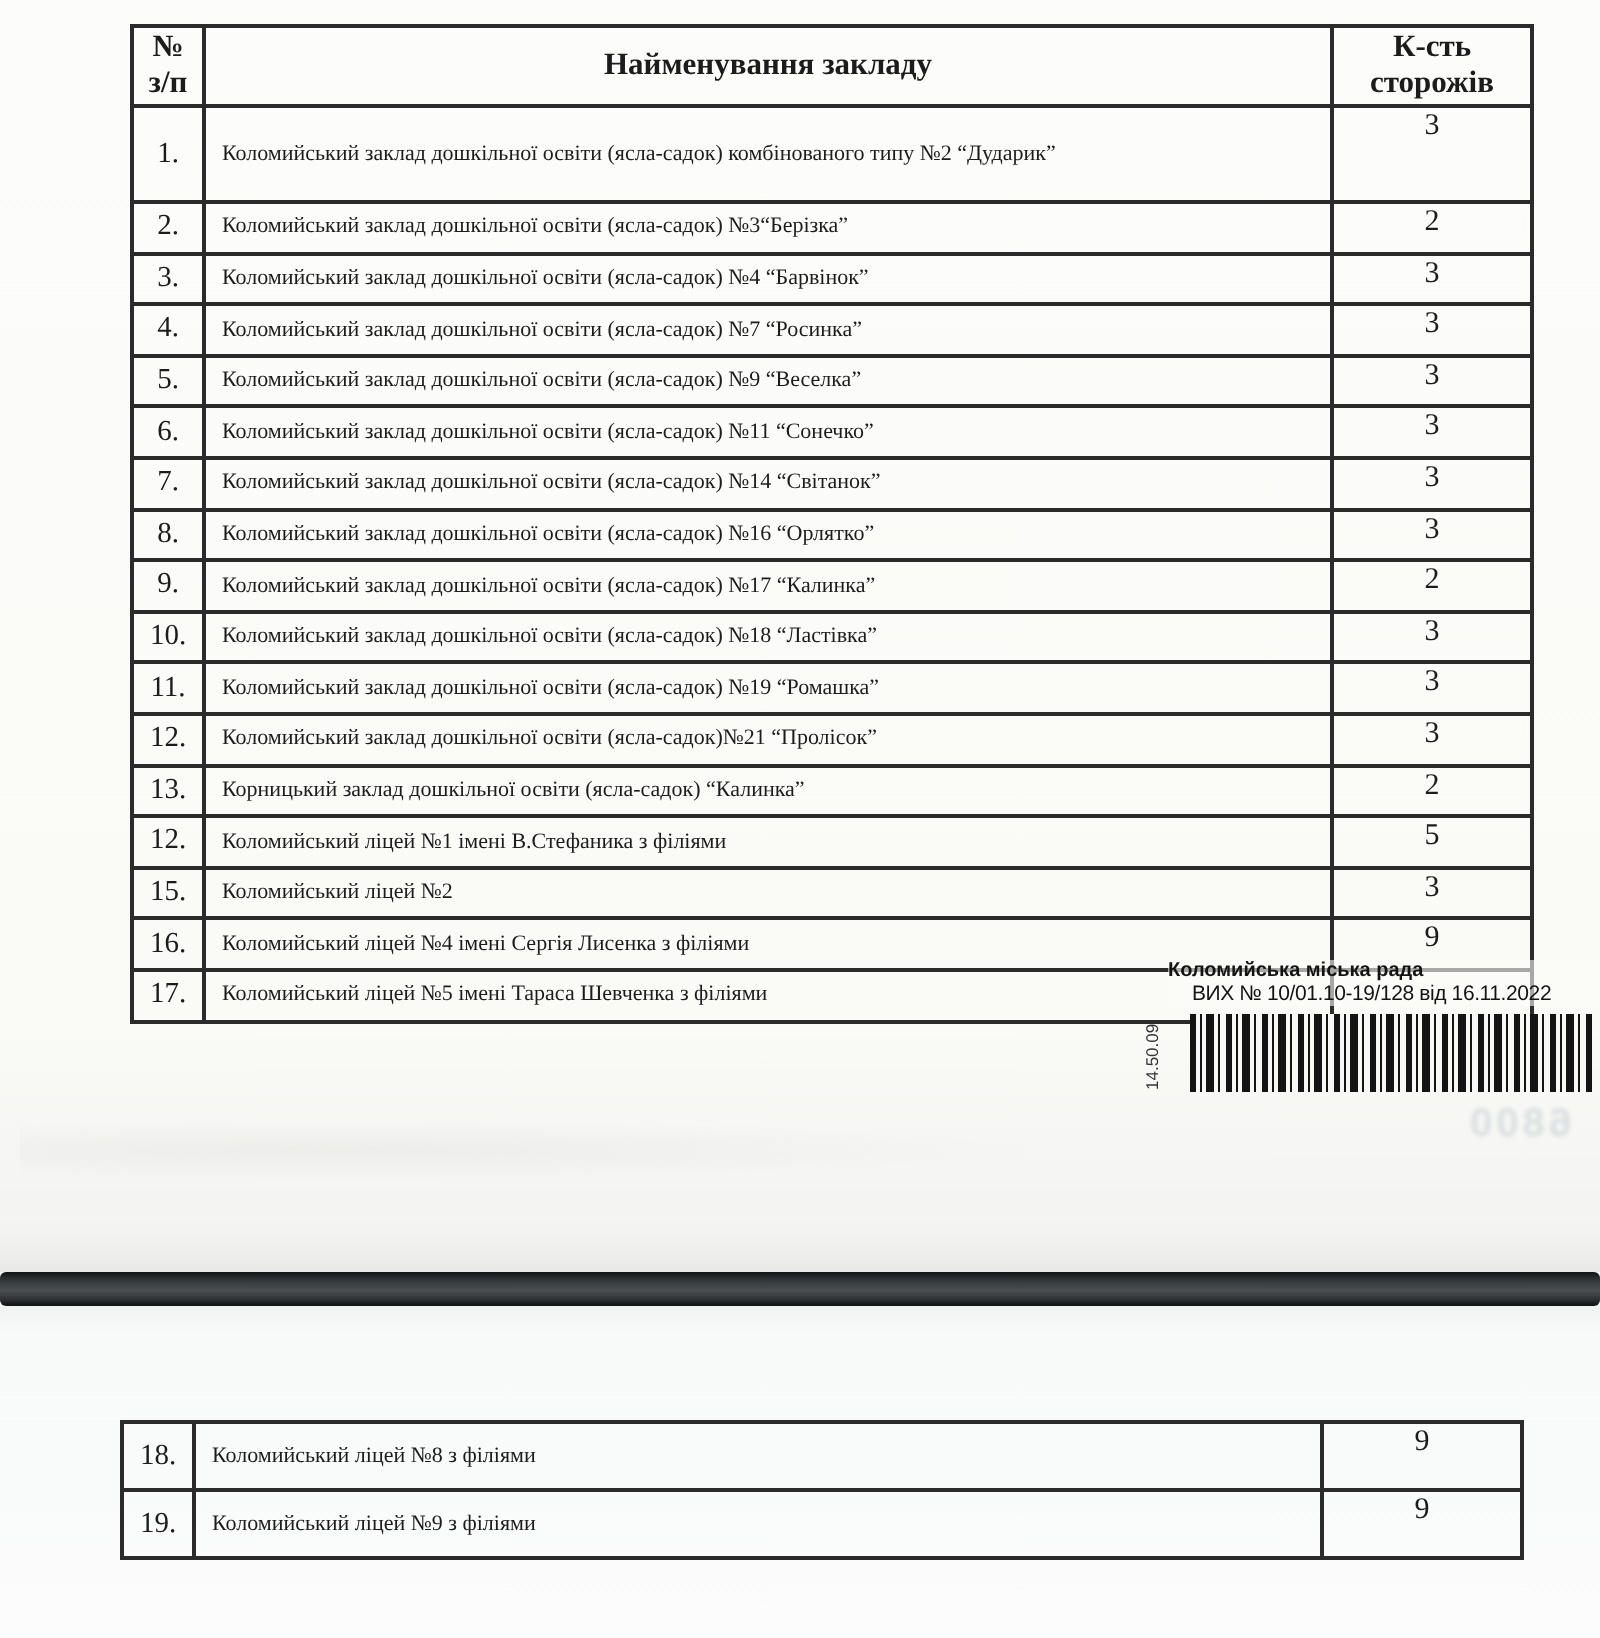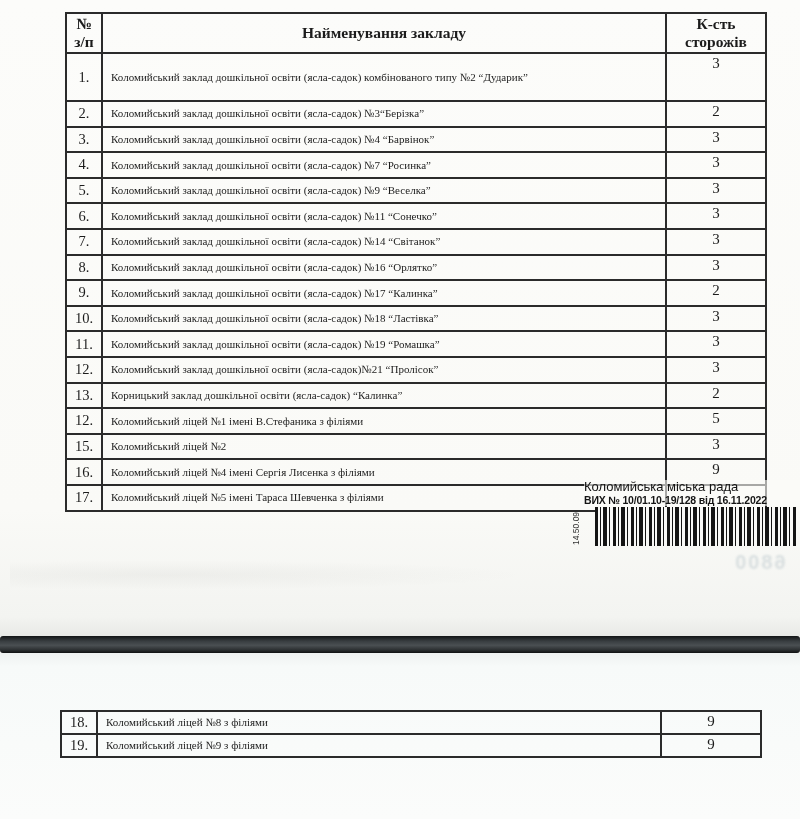--- a/index.html
+++ b/index.html
@@ -55,21 +55,21 @@
   th {
     font-weight: bold;
     font-size: 15.5px;
     text-align: center;
     vertical-align: middle;
     line-height: 1.15;
   }
   #table1 thead tr { height: 40px; }
   #table1 tbody tr { height: 25.6px; }
   #table1 tbody tr.tall { height: 48px; }
-  #table2 tbody tr { height: 23px; }
+  #table2 tbody tr { height: 34px; }
 
   col.c1 { width: 36px; }
   col.c2 { width: 564px; }
   col.c3 { width: 100px; }
 
   td.c-num {
     text-align: center;
     vertical-align: middle;
     font-size: 14.5px;
   }
@@ -91,31 +91,32 @@
   .stamp {
     position: absolute;
     left: 584px; top: 480px;
     width: 216px;
     font-family: "Liberation Sans", sans-serif;
     color: #141414;
     z-index: 5;
     background: rgba(251,251,248,0.6);
   }
   .stamp .l1 {
-    font-size: 13px;
-    font-weight: normal;
+    font-size: 10px;
+    font-weight: bold;
     line-height: 1.1;
     white-space: nowrap;
   }
   .stamp .l2 {
     font-size: 10.5px;
-    font-weight: bold;
+    font-weight: normal;
     line-height: 1.15;
     white-space: nowrap;
     letter-spacing: -0.2px;
+    margin-left: 12px;
   }
   .barcode {
     position: absolute;
     left: 595px; top: 507px;
     width: 201px; height: 39px;
     z-index: 5;
     background: repeating-linear-gradient(90deg,
       #141414 0px, #141414 3px,
       #f8f8f6 3px, #f8f8f6 5px,
       #141414 5px, #141414 6px,

